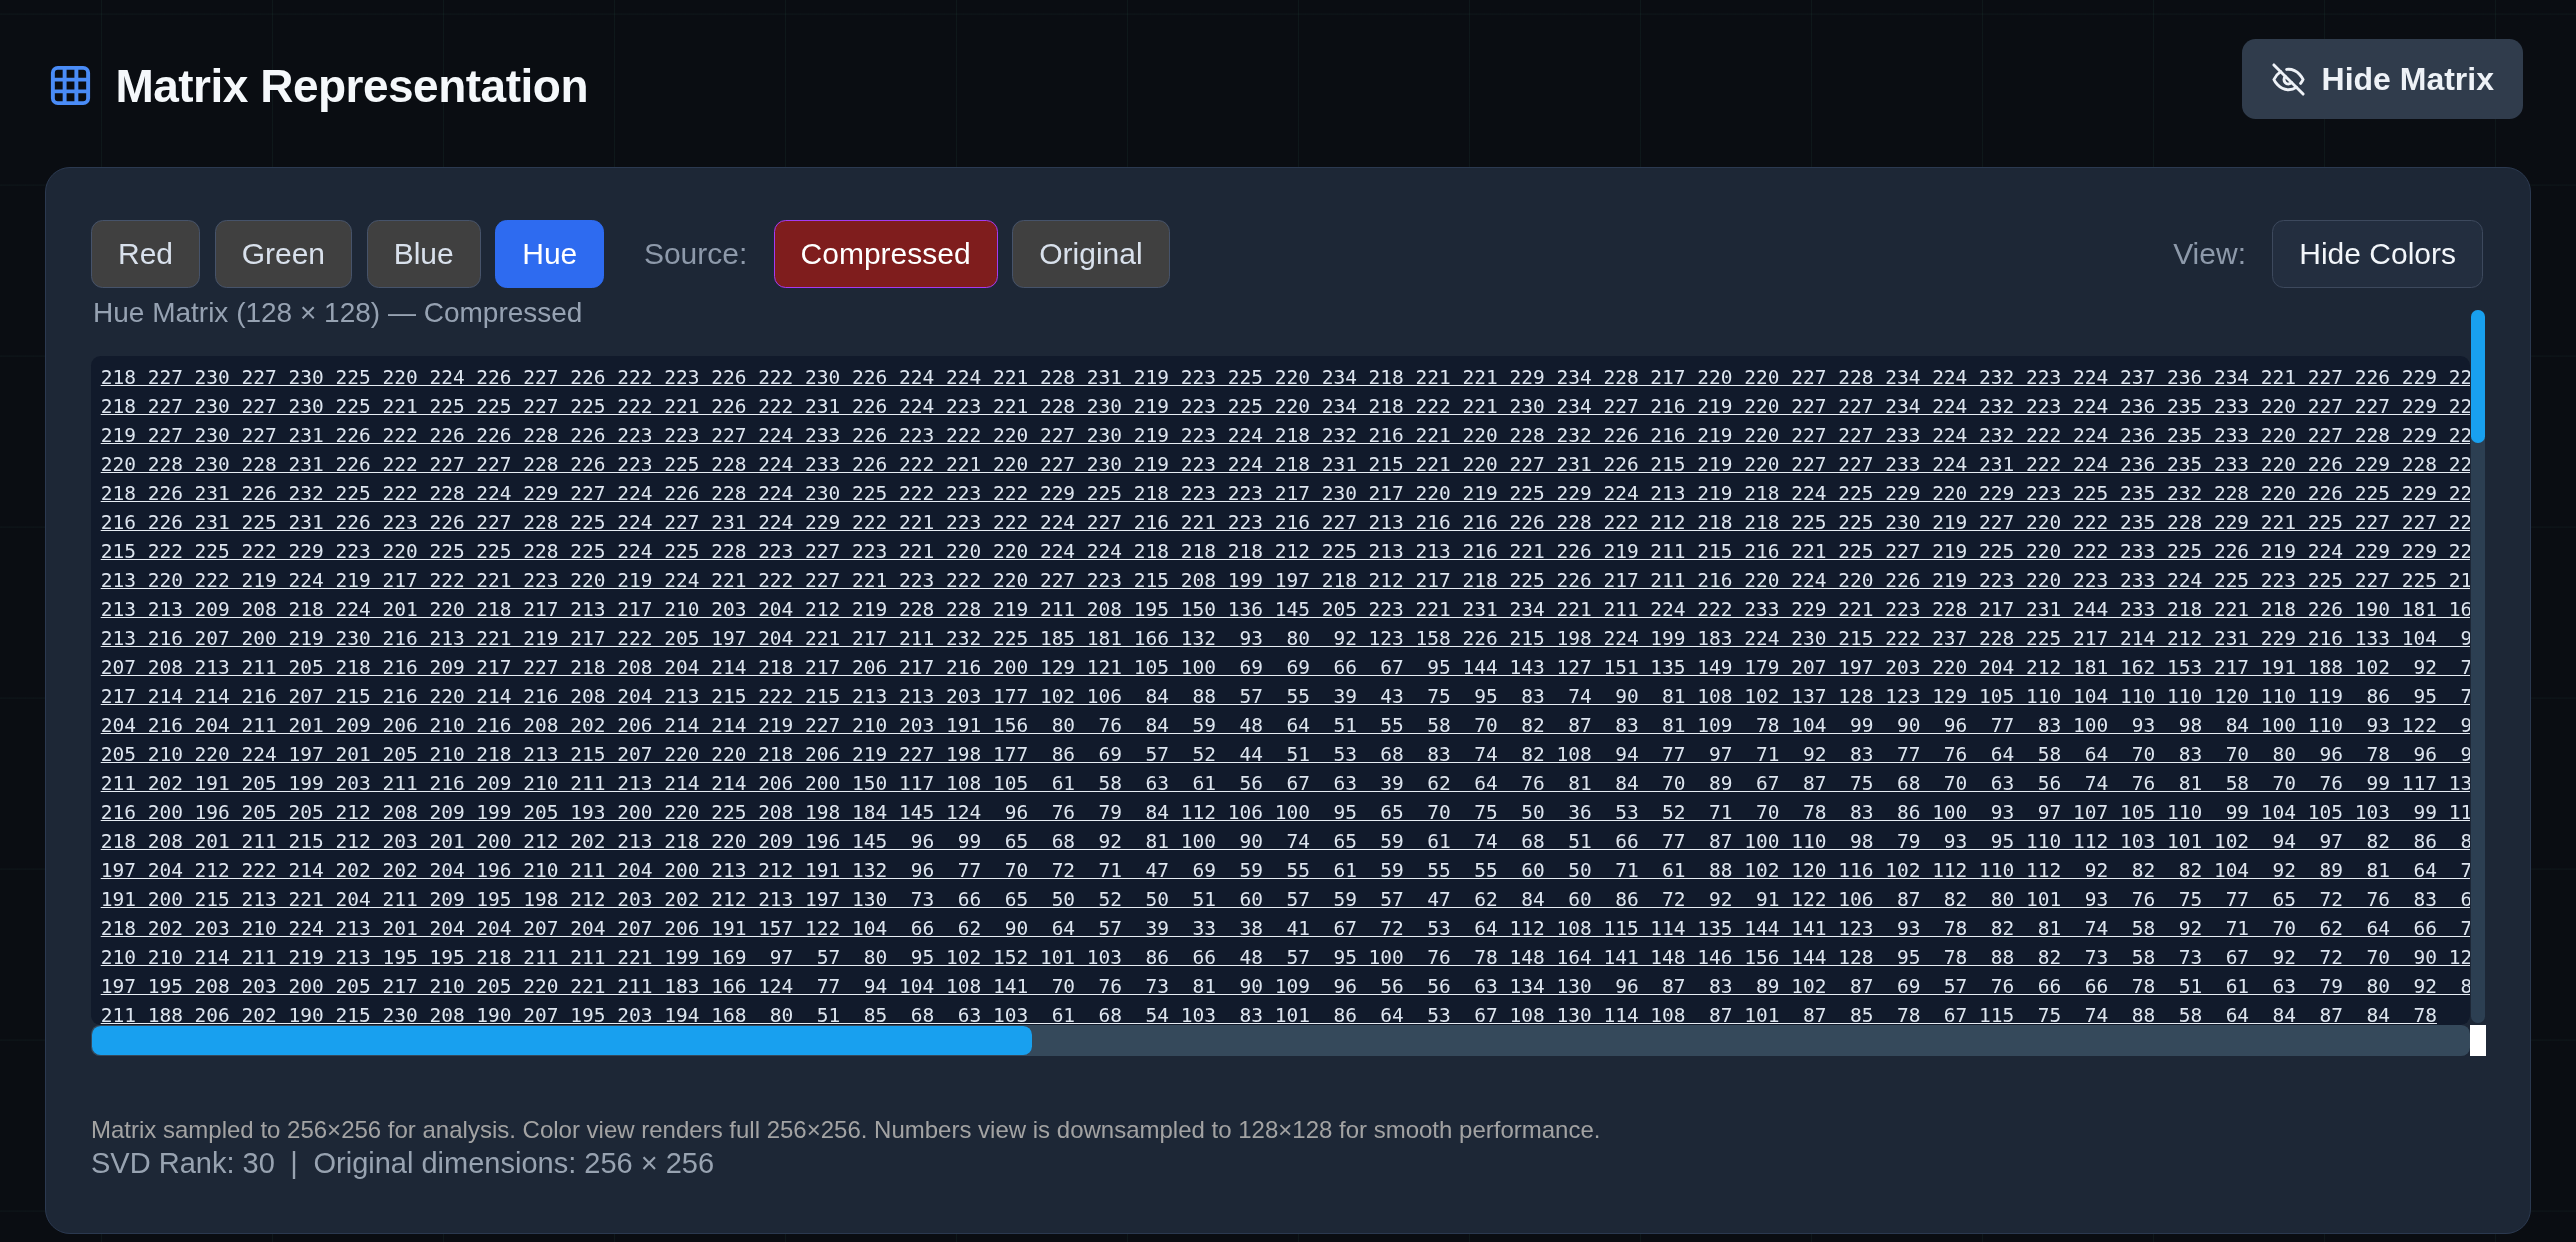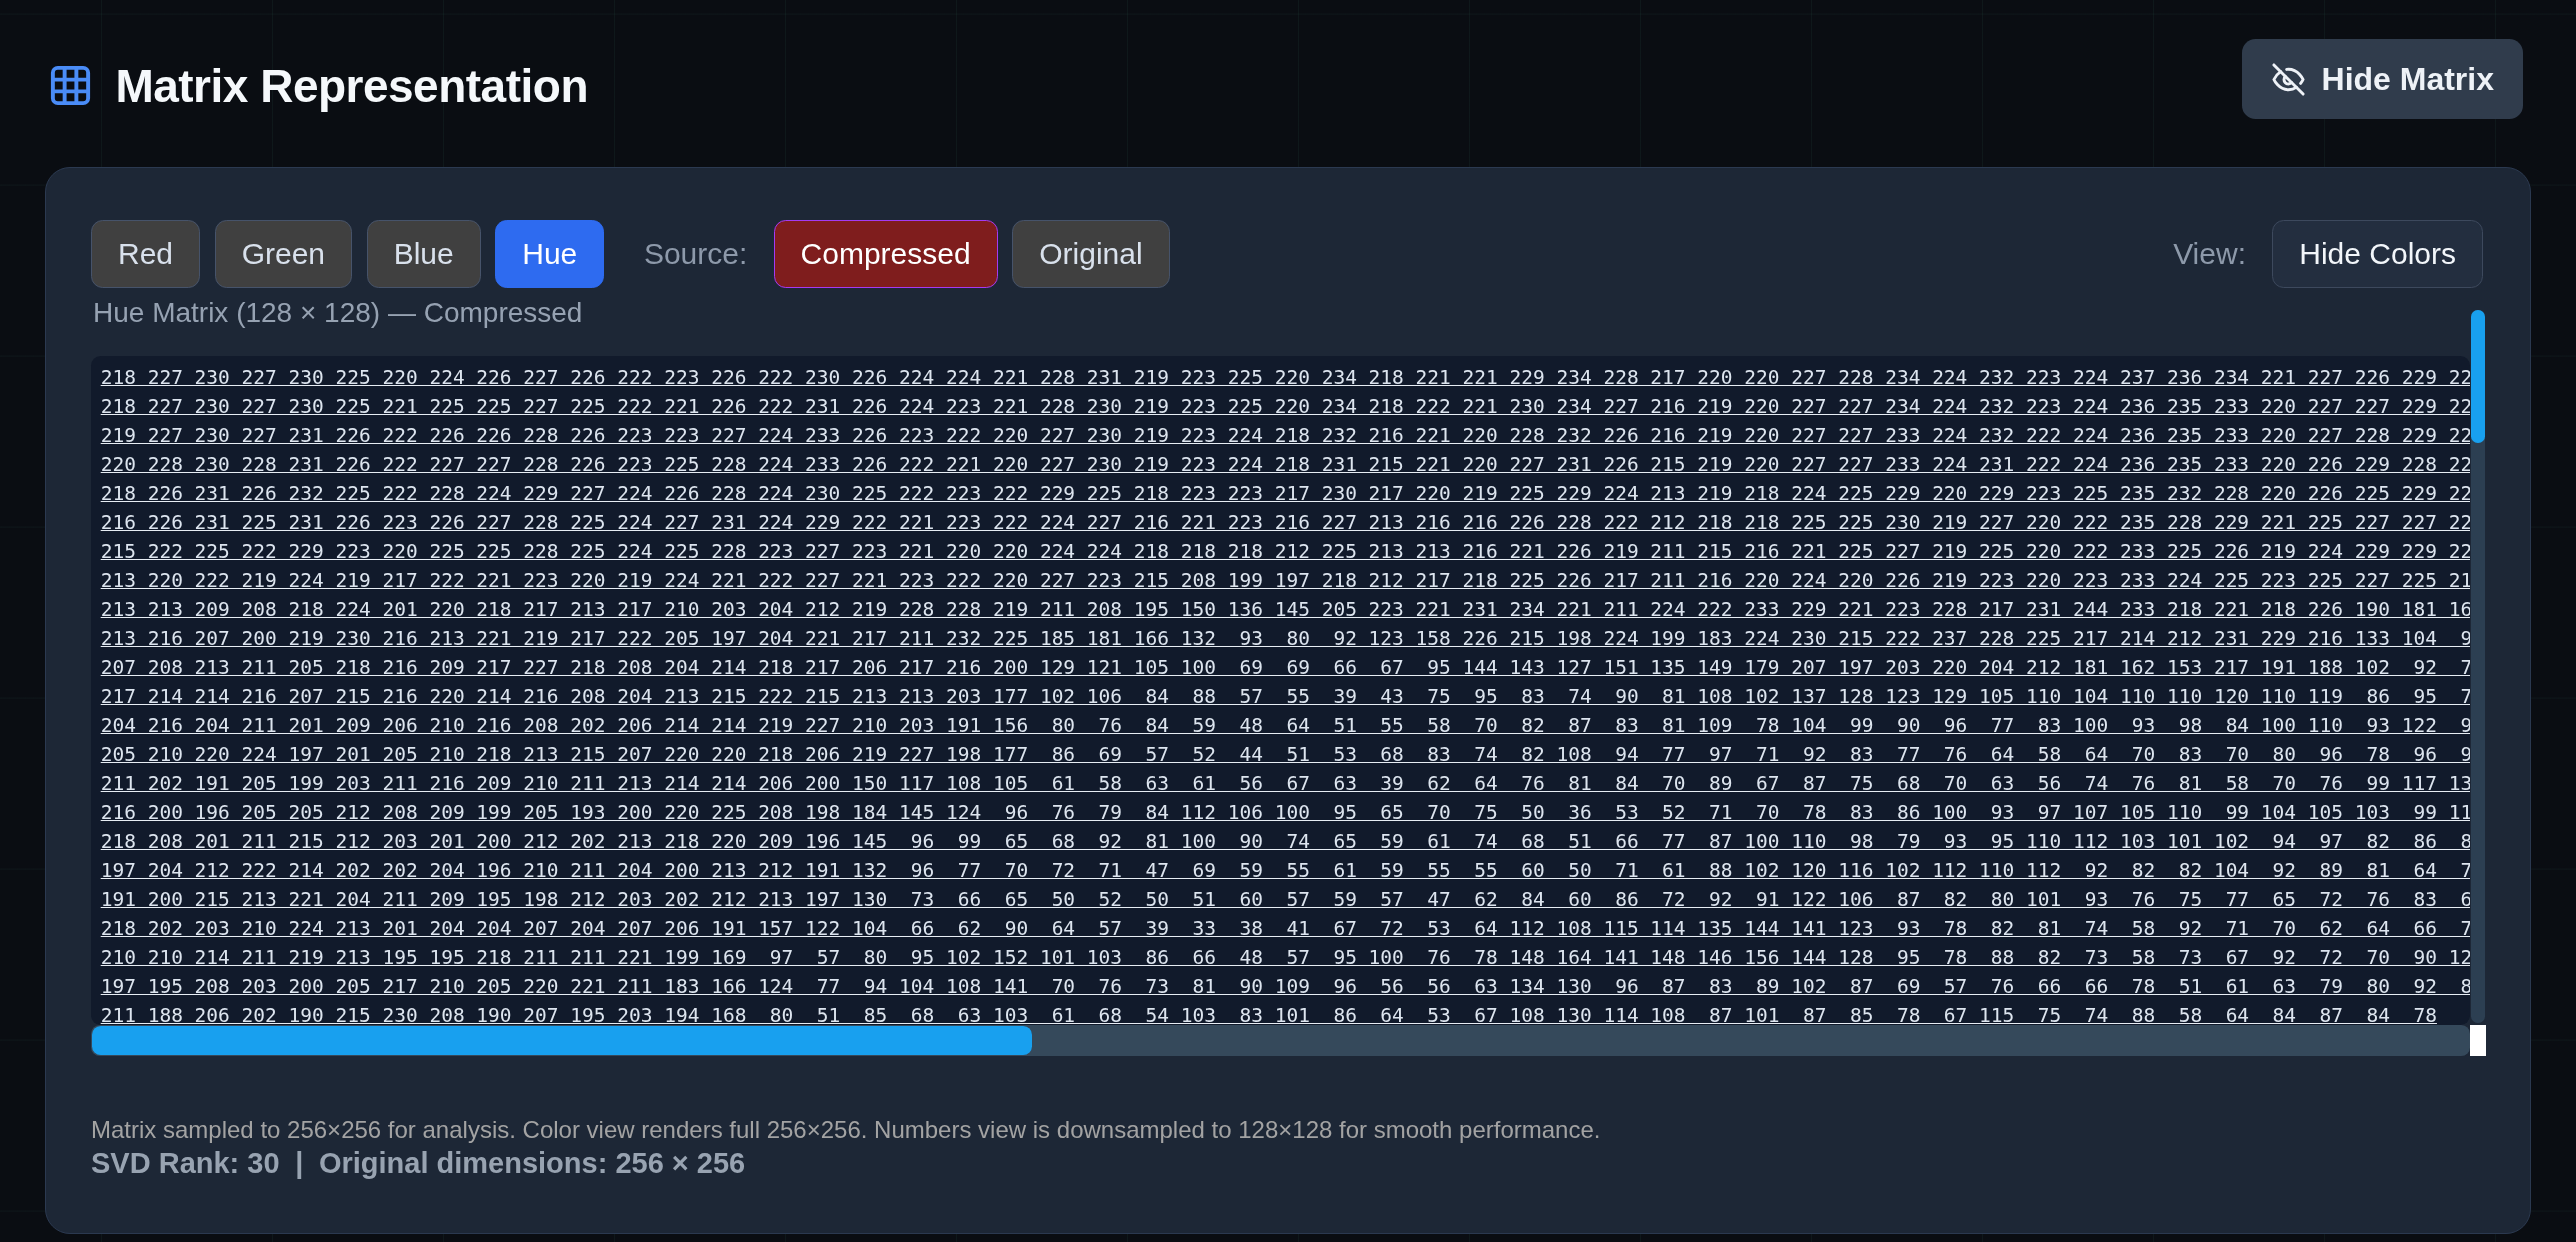--- a/index.html
+++ b/index.html
@@ -102,21 +102,21 @@
     background:#ffffff;
   }
 
   
   .foot-line1 {
     position:absolute; left:45px; top:929px;
     color:#a3a3a3; font-size:24px;margin-top:19px;
   }
   .foot-line2 {
     position:absolute; left:45px; top:979px;
-    color:#98a3b1; font-size:29px; display:flex; gap:15.6px; align-items:center;font-weight:bold;
+    color:#98a3b1; font-size:29px; display:flex; gap:15.6px; align-items:center;
   }
 </style>
 </head>
 <body>
 
 <div class="page-grid"></div>
 
 <header class="app-header">
   <div class="title-wrap">
     <svg class="grid-ico" viewBox="0 0 24 24" fill="none" stroke="#4a8cf7" stroke-width="2" stroke-linecap="round">

